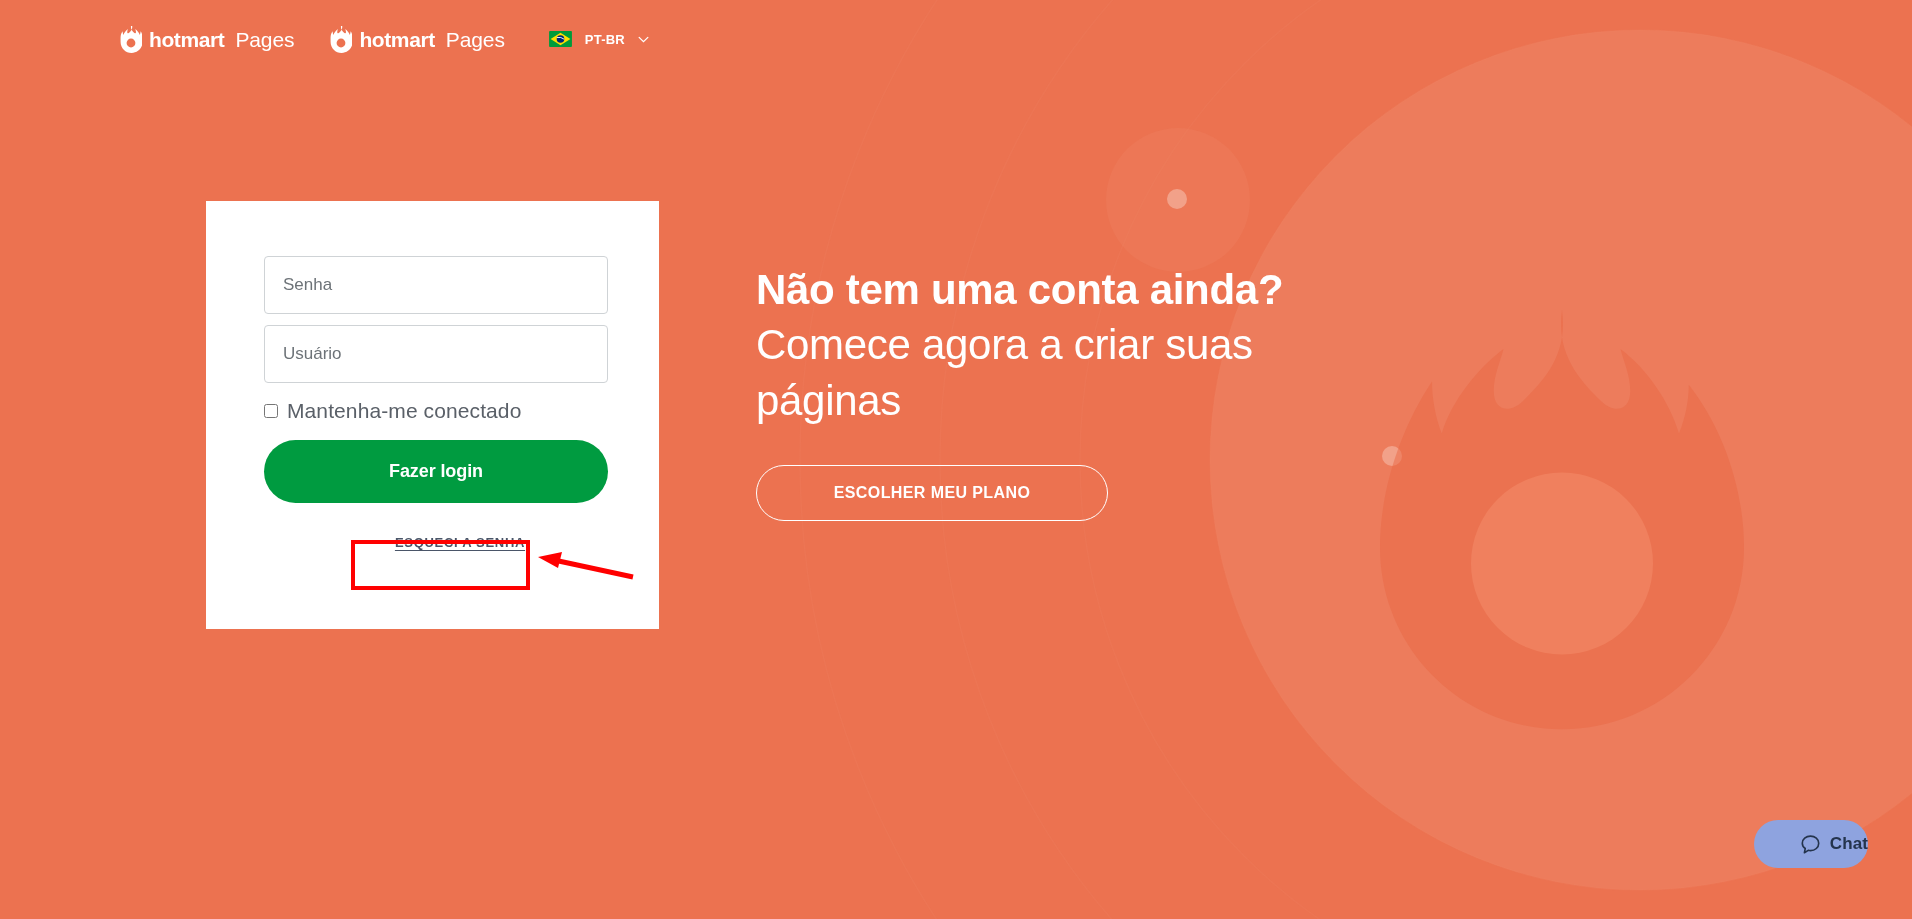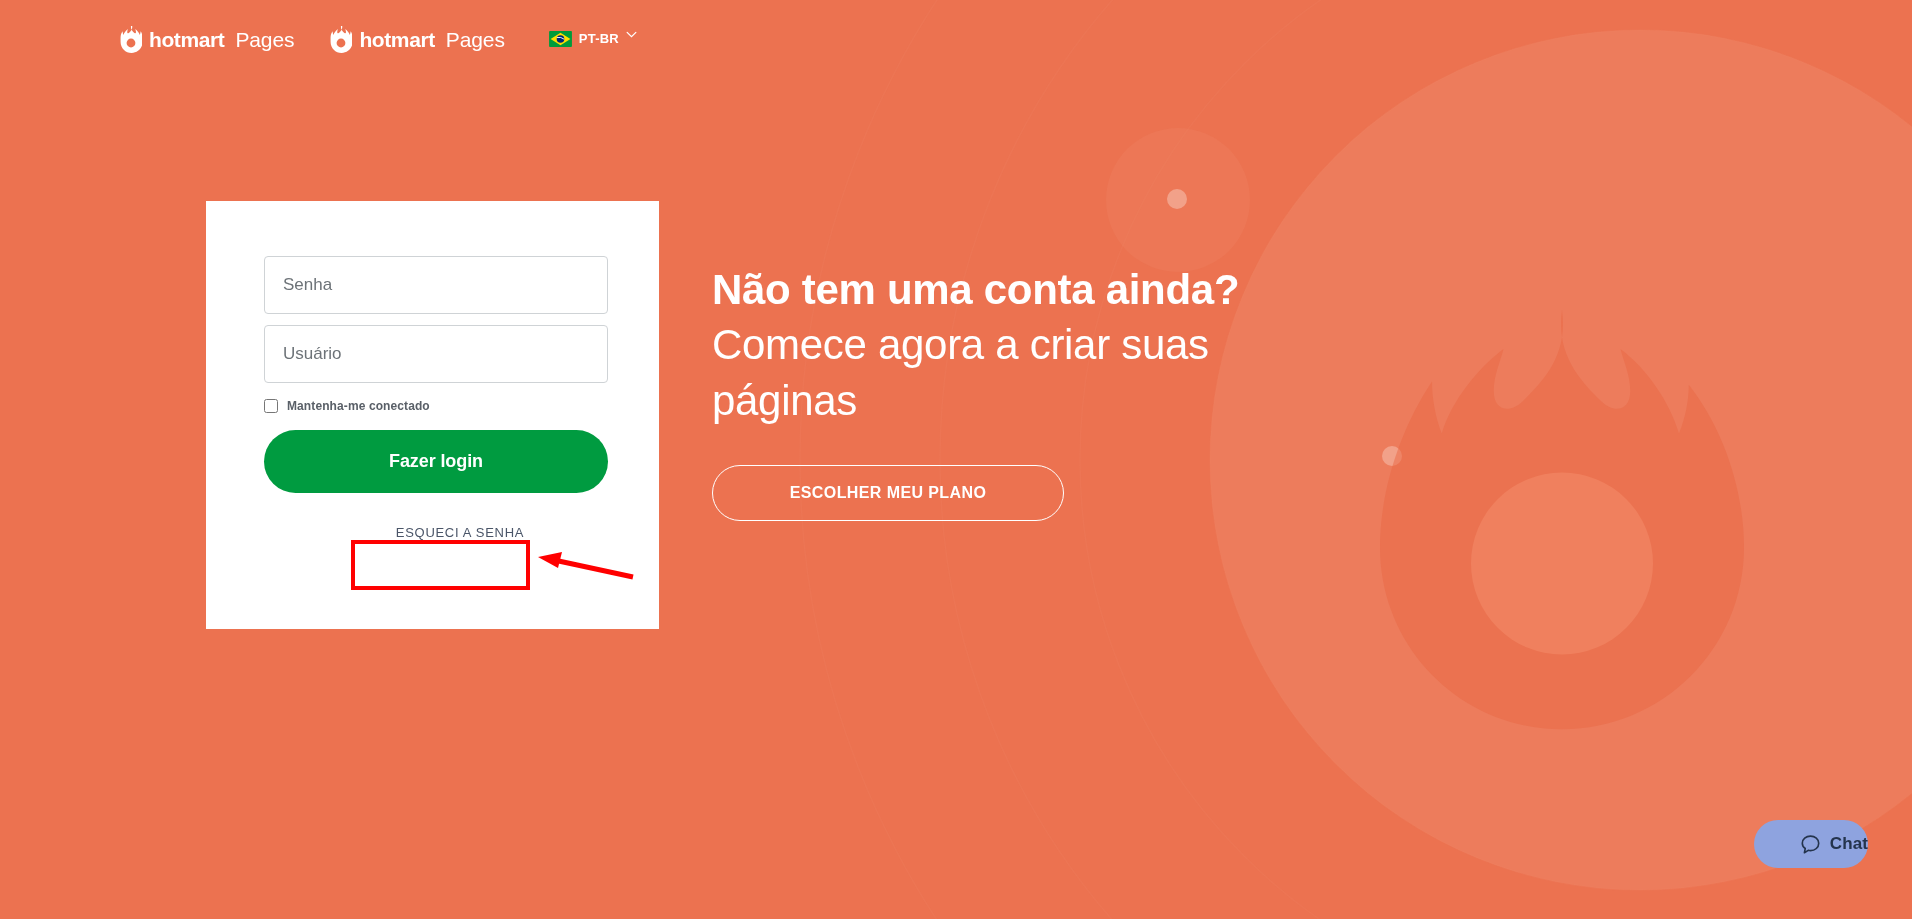--- a/index.html
+++ b/index.html
@@ -60,22 +60,22 @@
     color: #ffffff;
     font-size: 21px;
     font-weight: 400;
     letter-spacing: -0.1px;
     line-height: 1;
     margin-left: 4px;
   }
 
   .lang {
     display: flex;
-    align-items: flex-start;
-    gap: 7px;
+    align-items: center;
+    gap: 13px;
     cursor: pointer;
     margin-left: 8px;
   }
   .flag {
     width: 23px;
     height: 16px;
     flex: none;
     display: block;
     border-radius: 1px;
   }
@@ -124,25 +124,24 @@
     margin-top: 16px;
   }
   .remember input[type=checkbox] {
     width: 14px;
     height: 14px;
     margin: 0;
     flex: none;
     cursor: pointer;
   }
   .remember label {
-    font-size: 12px;
+    font-size: 21px;
     color: #5a6068;
     cursor: pointer;
     letter-spacing: 0.1px;
-    font-weight: bold;
   }
 
   .btn-login {
     margin-top: 17px;
     width: 344px;
     height: 63px;
     background: #009B40;
     color: #ffffff;
     border: none;
     border-radius: 34px;
@@ -157,33 +156,33 @@
   .forgot-wrap {
     width: 344px;
     margin-top: 14px;
     display: flex;
     justify-content: center;
     align-items: center;
     height: 50px;
   }
   .forgot-link {
     font-size: 13px;
-    font-weight: normal;
+    font-weight: bold;
     color: #4a5568;
     letter-spacing: 0.7px;
     text-decoration: underline;
     text-underline-offset: 3px;
     cursor: pointer;
     padding-left: 48px;
   }
 
   
   .hero {
     position: absolute;
-    left: 712px;
+    left: 756px;
     top: 262px;
     z-index: 5;
     width: 620px;
   }
   .hero-title {
     color: #ffffff;
     font-size: 42px;
     font-weight: bold;
     line-height: 1.32;
     letter-spacing: -0.3px;

